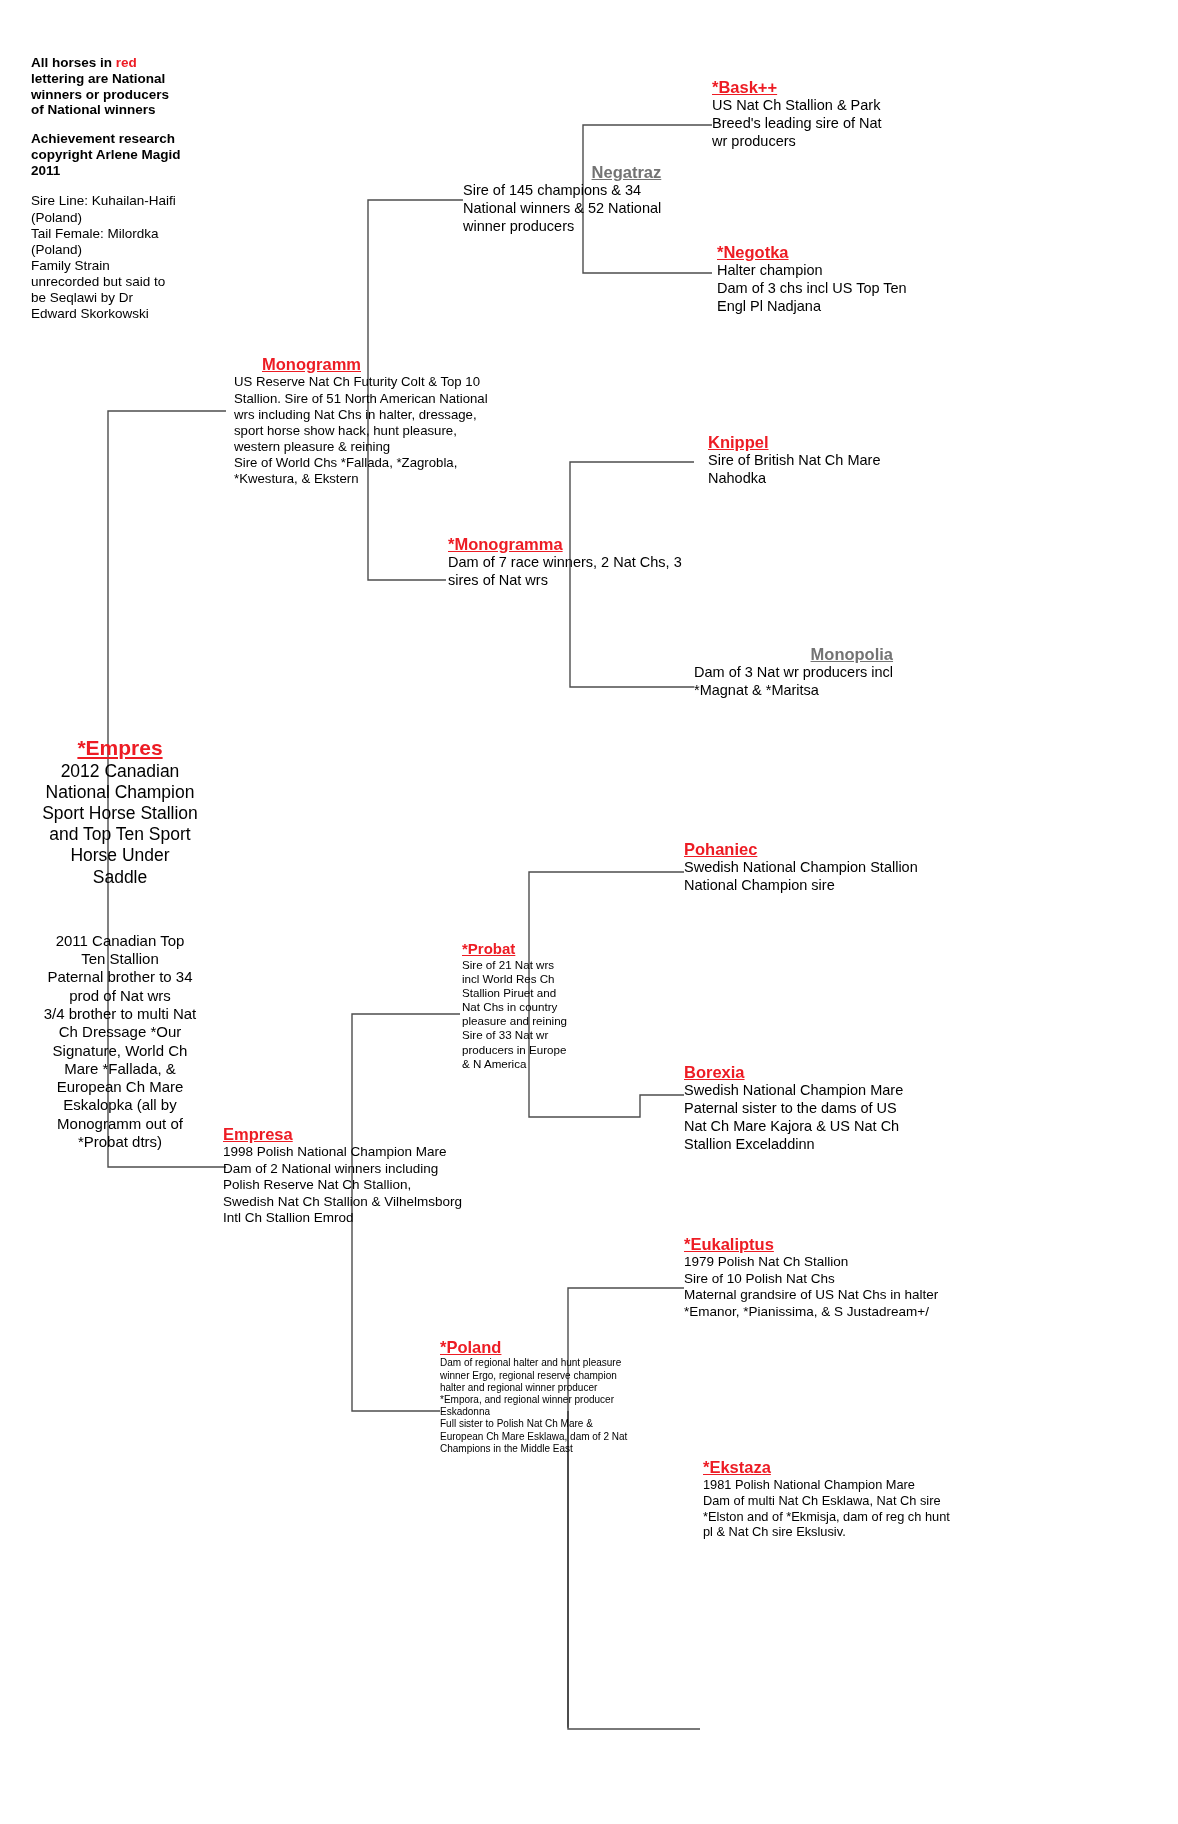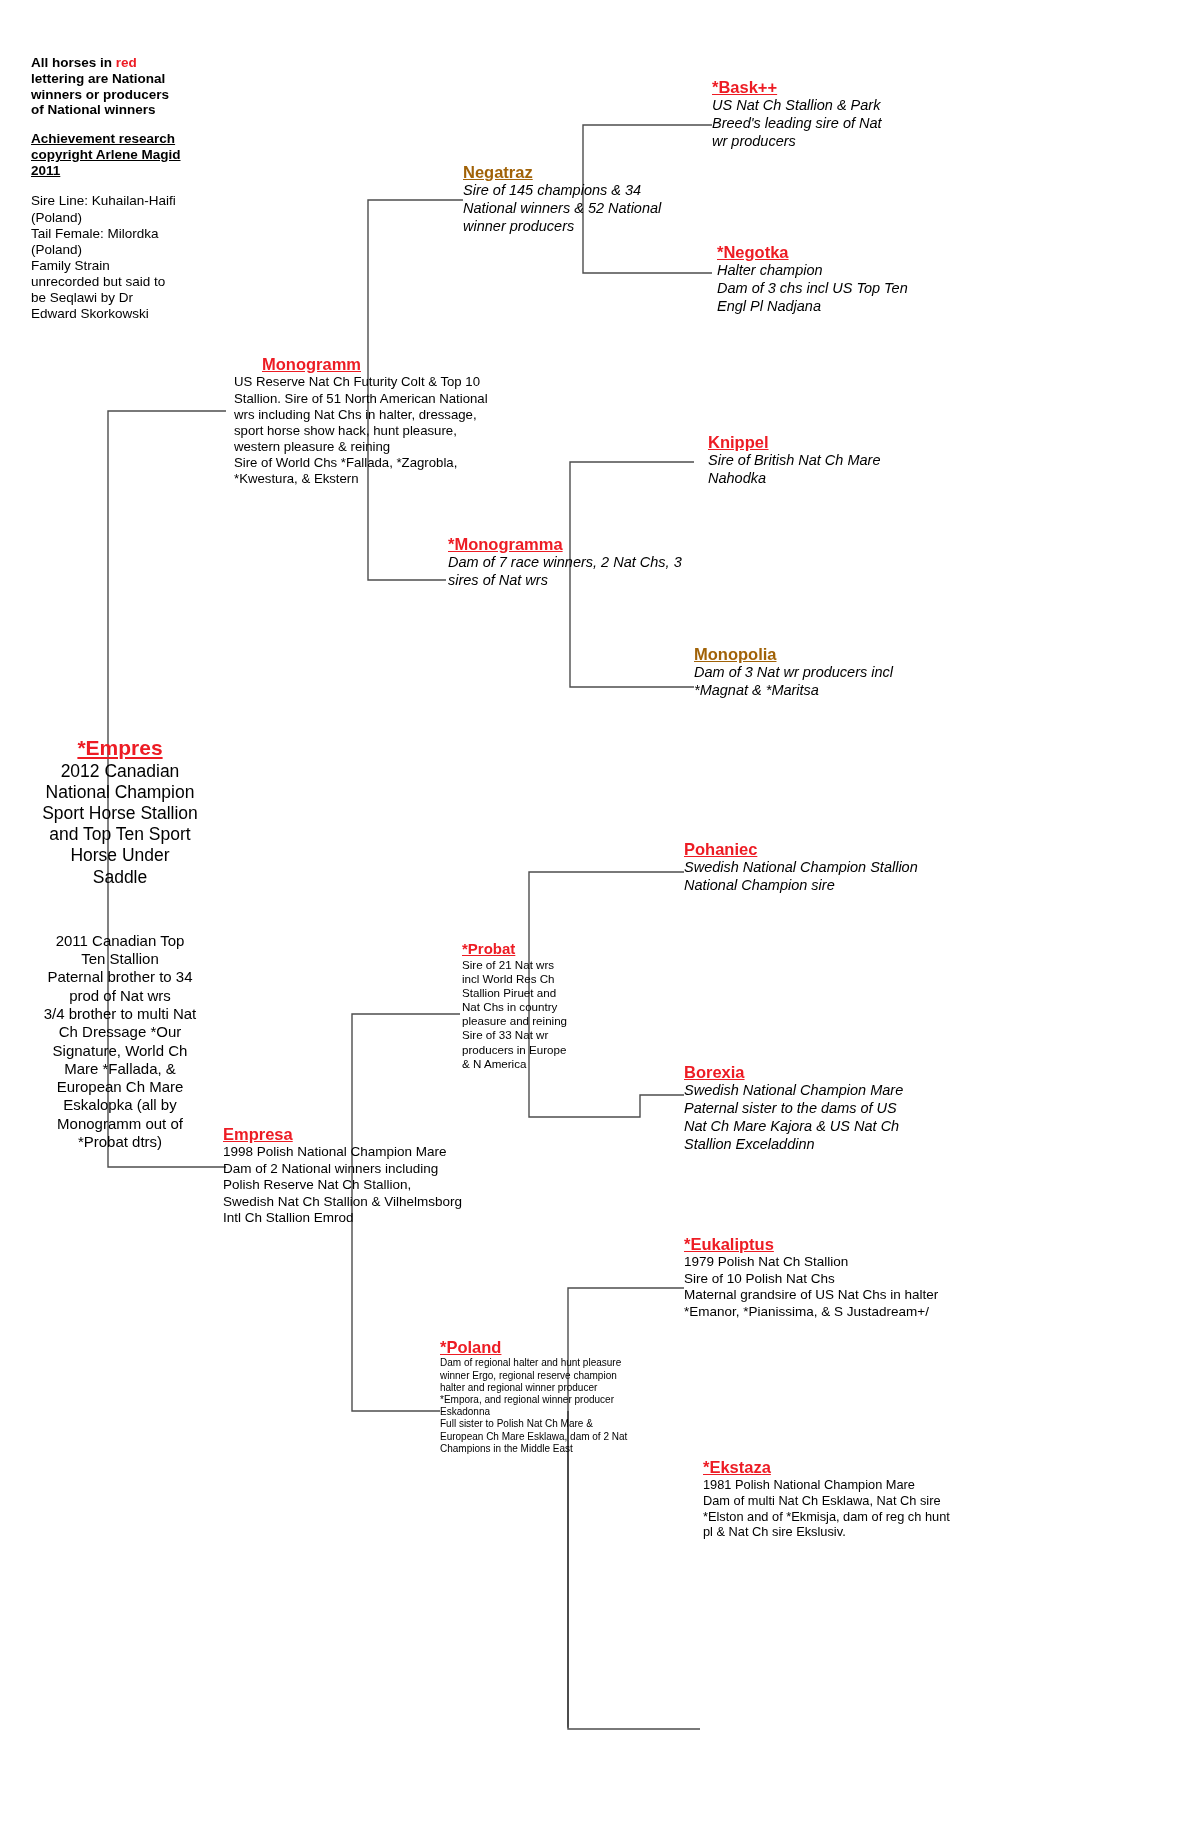--- a/index.html
+++ b/index.html
@@ -12,32 +12,32 @@
   }
   #chart{position:absolute;left:0;top:0;width:1178px;height:1392px;}
   .node{position:absolute;}
   .hd{
     font-weight:bold;
     text-decoration:underline;
     white-space:nowrap;
     line-height:1.18;
   }
   .hd.red{color:#ED1C24;}
-  .hd.blk{color:#a16207;}
+  .hd.blk{color:#737373;text-align:right;}
   .desc{color:#000;line-height:1.22;white-space:pre-line;}
 
   
   .note{position:absolute;left:31px;top:55px;width:150px;}
   .note .b{font-weight:bold;font-size:13.5px;line-height:1.17;}
   .note .red-inline{color:#ED1C24;}
-  .note .p2{margin-top:13px;font-weight:bold;font-size:13.5px;line-height:1.17;text-decoration:underline;}
+  .note .p2{margin-top:13px;font-weight:bold;font-size:13.5px;line-height:1.17;}
   .note .p3{margin-top:15px;font-size:13.5px;line-height:1.19;font-weight:normal;}
 
   .s-md .hd{font-size:16.5px;}
-  .s-md .desc{font-size:14.5px;font-style:italic;}
+  .s-md .desc{font-size:14.5px;}
 
   .s-sm .hd{font-size:15px;}
   .s-sm .desc{font-size:13px;}
 
   .s-xs .hd{font-size:15px;}
   .s-xs .desc{font-size:11.6px;}
 
   
   .subject{text-align:center;width:196px;}
   .subject .hd{font-size:21px;display:inline-block;}

